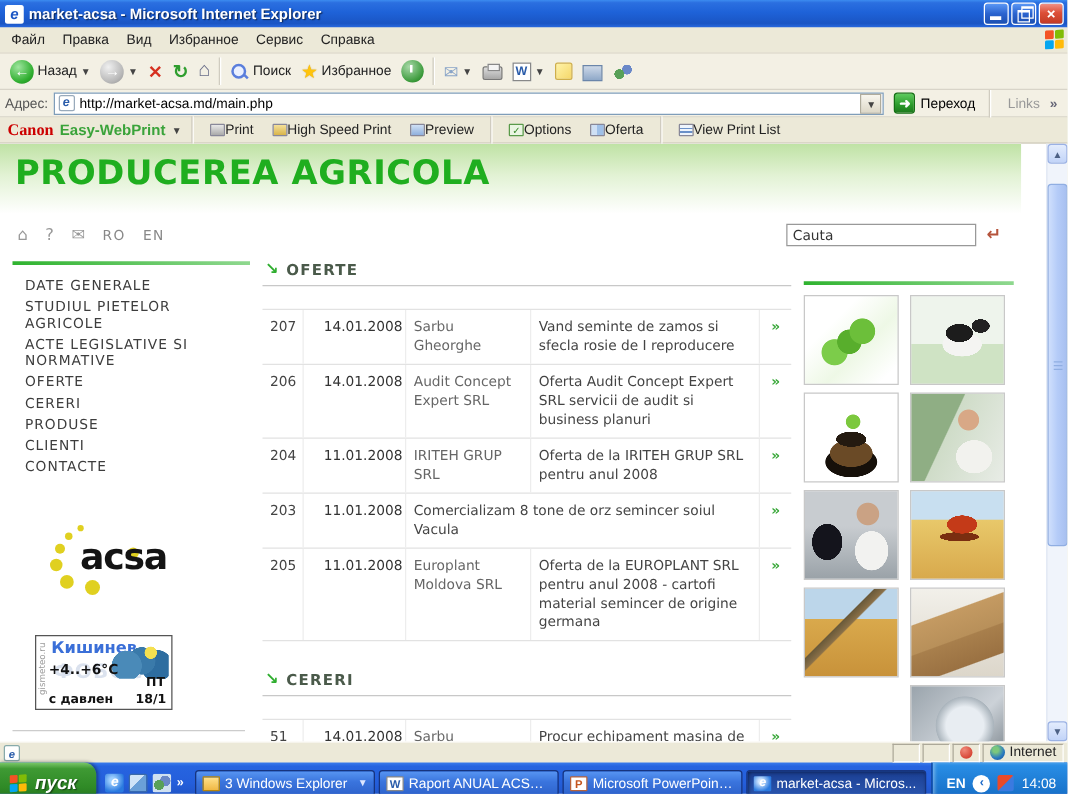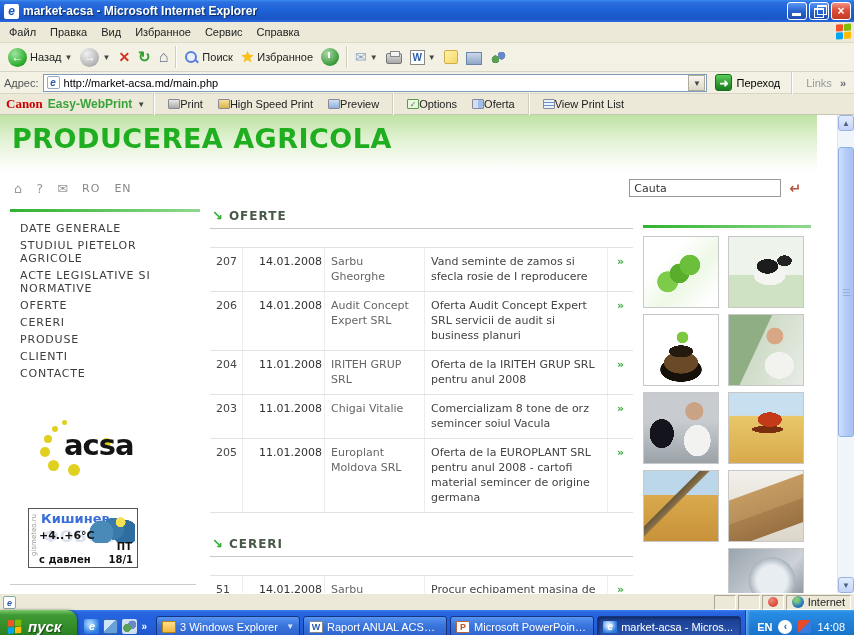--- a/index.html
+++ b/index.html
@@ -484,21 +484,20 @@
             <div class="trow">
               <span class="cell c-id">204</span>
               <span class="cell c-date">11.01.2008</span>
               <span class="cell c-name">IRITEH GRUP SRL</span>
               <span class="cell c-desc">Oferta de la IRITEH GRUP SRL pentru anul 2008</span>
               <span class="cell c-more gi"></span>
             </div>
             <div class="trow">
               <span class="cell c-id">203</span>
               <span class="cell c-date">11.01.2008</span>
-              <span class="cell c-name">Chigai Vitalie</span>
               <span class="cell c-desc">Comercializam 8 tone de orz semincer soiul Vacula</span>
               <span class="cell c-more gi"></span>
             </div>
             <div class="trow">
               <span class="cell c-id">205</span>
               <span class="cell c-date">11.01.2008</span>
               <span class="cell c-name">Europlant Moldova SRL</span>
               <span class="cell c-desc">Oferta de la EUROPLANT SRL pentru anul 2008 - cartofi material semincer de origine germana</span>
               <span class="cell c-more gi"></span>
             </div>

